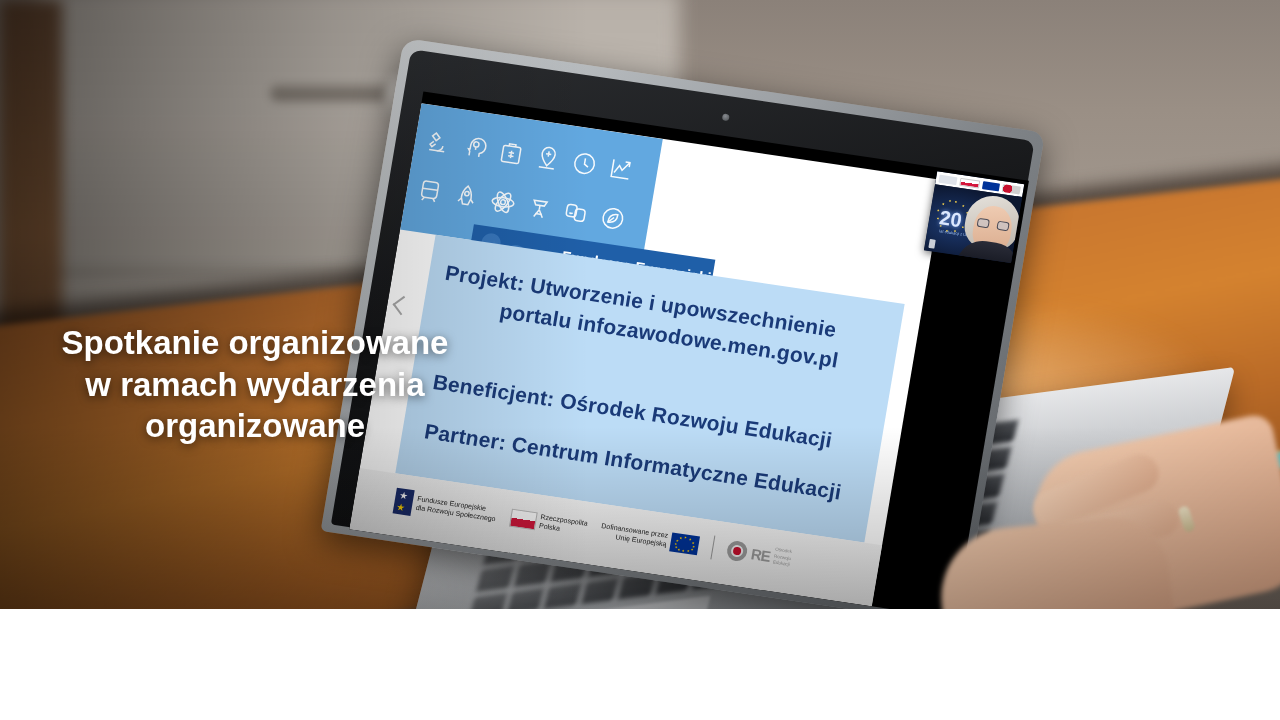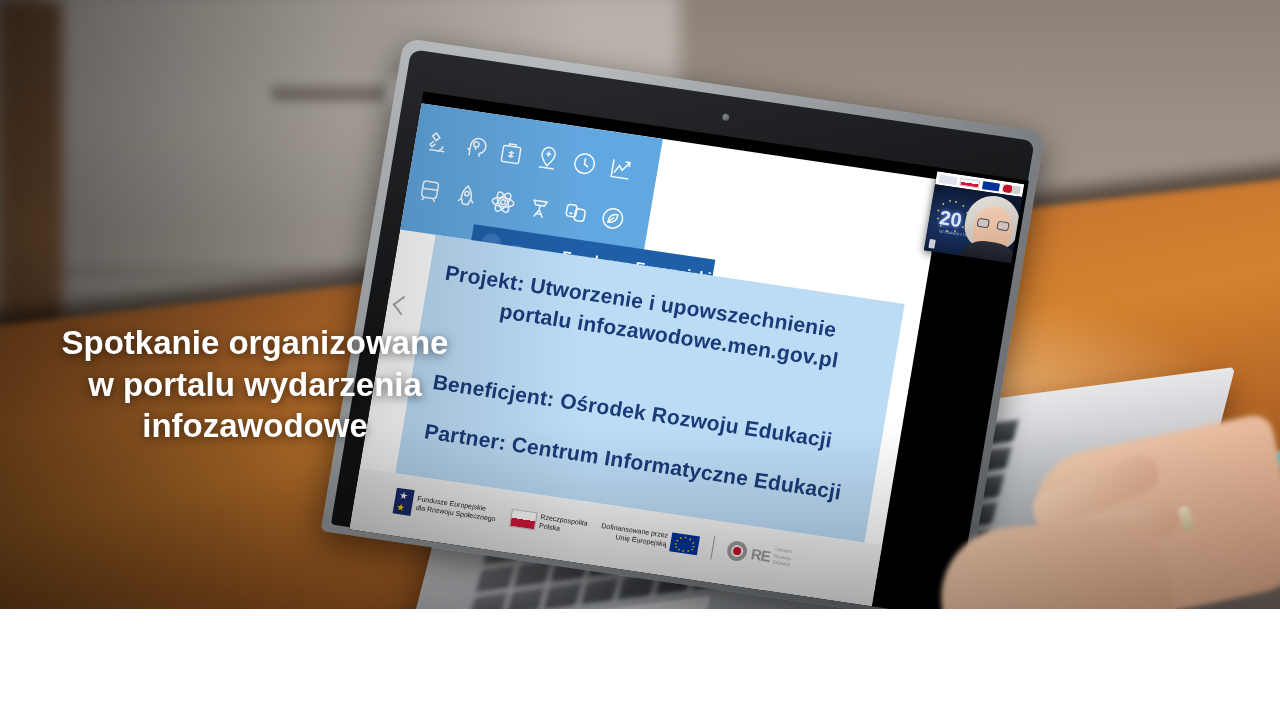--- a/index.html
+++ b/index.html
@@ -650,22 +650,22 @@
     <div class="finger f1"></div>
     <div class="finger f2"></div>
     <div class="ring"></div>
     <div class="hand h-left"></div>
 
     <div class="photo-vig"></div>
   </div>
 
   <div class="headline">
     <div>Spotkanie organizowane</div>
-    <div>w portalu wydarzenia</div>
-    <div>infozawodowe</div>
+    <div>w ramach wydarzenia</div>
+    <div>organizowane</div>
   </div>
 
   <div class="footer">
 
     
     
 
     
     
 

